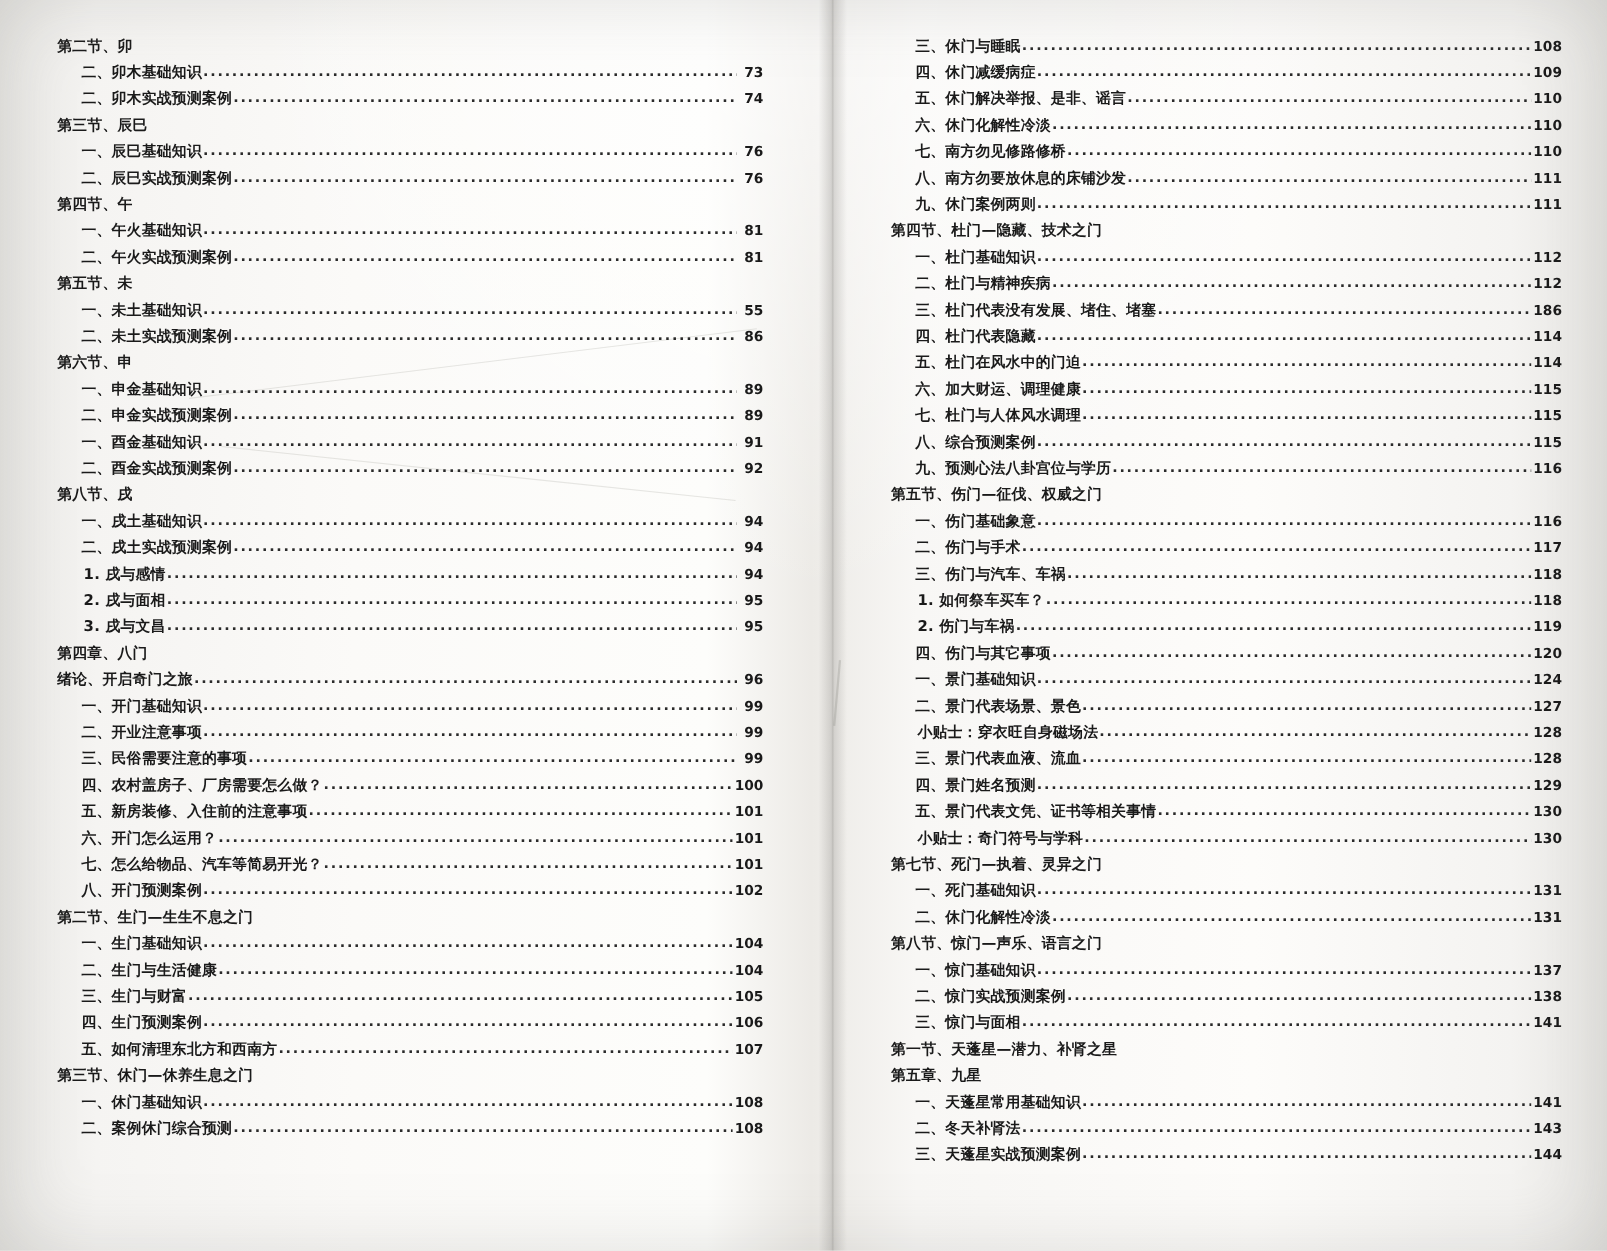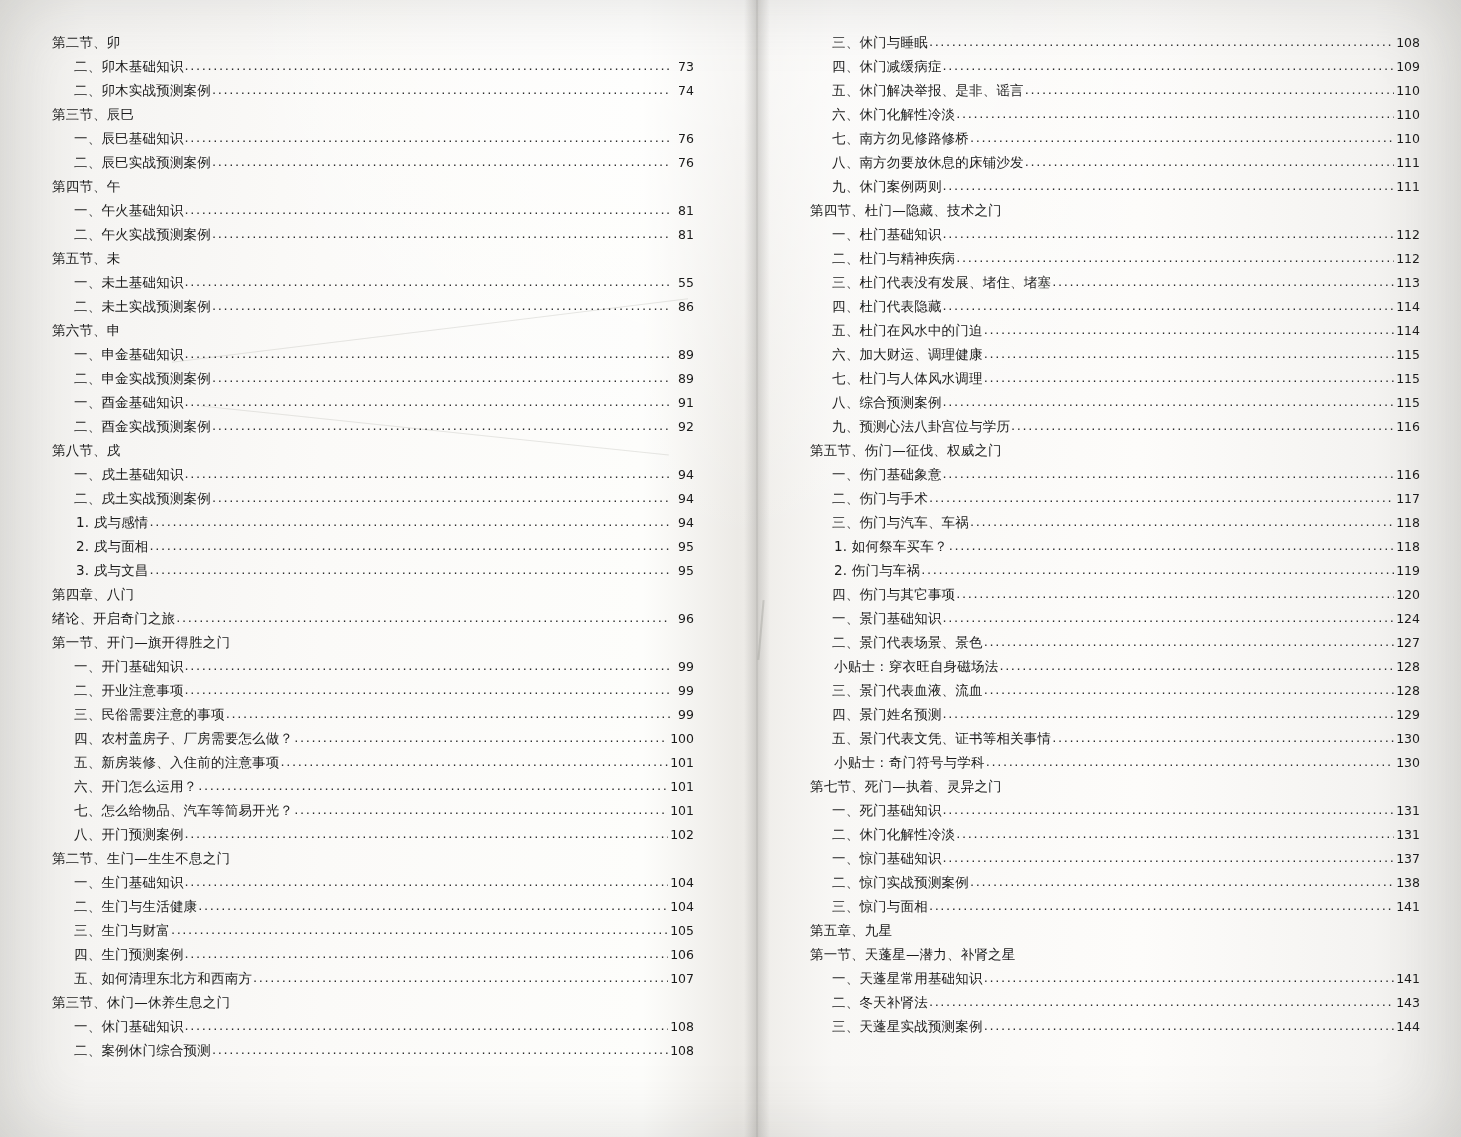--- a/index.html
+++ b/index.html
@@ -48,20 +48,21 @@
   .columns {
     position: relative;
     display: flex;
     padding: 36px 30px 10px 30px;
     box-sizing: border-box;
     height: 100%;
   }
   .col {
     width: 700px;
     box-sizing: border-box;
+    font-weight: bold;
   }
   .col.left { padding-left: 22px; padding-right: 36px; }
   .col.right { padding-left: 80px; padding-right: 10px; }
 
   .entry {
     display: flex;
     align-items: baseline;
     font-size: 13.5px;
     line-height: 1.0;
     margin-bottom: 10.5px;
@@ -223,25 +224,20 @@
       <div class="entry lvl-chap nodots">
         <span class="txt">第四章、八门</span>
         <span class="dots">................................................................................................................................................................</span>
         <span class="pg"></span>
       </div>
       <div class="entry lvl-h">
         <span class="txt">绪论、开启奇门之旅</span>
         <span class="dots">................................................................................................................................................................</span>
         <span class="pg">96</span>
       </div>
-      <div class="entry lvl-h nodots">
-        <span class="txt">第一节、开门—旗开得胜之门</span>
-        <span class="dots">................................................................................................................................................................</span>
-        <span class="pg"></span>
-      </div>
       <div class="entry lvl-1">
         <span class="txt">一、开门基础知识</span>
         <span class="dots">................................................................................................................................................................</span>
         <span class="pg">99</span>
       </div>
       <div class="entry lvl-1">
         <span class="txt">二、开业注意事项</span>
         <span class="dots">................................................................................................................................................................</span>
         <span class="pg">99</span>
       </div>
@@ -368,21 +364,21 @@
         <span class="pg">112</span>
       </div>
       <div class="entry lvl-1">
         <span class="txt">二、杜门与精神疾病</span>
         <span class="dots">................................................................................................................................................................</span>
         <span class="pg">112</span>
       </div>
       <div class="entry lvl-1">
         <span class="txt">三、杜门代表没有发展、堵住、堵塞</span>
         <span class="dots">................................................................................................................................................................</span>
-        <span class="pg">113</span>
+        <span class="pg">186</span>
       </div>
       <div class="entry lvl-1">
         <span class="txt">四、杜门代表隐藏</span>
         <span class="dots">................................................................................................................................................................</span>
         <span class="pg">114</span>
       </div>
       <div class="entry lvl-1">
         <span class="txt">五、杜门在风水中的门迫</span>
         <span class="dots">................................................................................................................................................................</span>
         <span class="pg">114</span>
@@ -485,42 +481,47 @@
       <div class="entry lvl-1">
         <span class="txt">一、死门基础知识</span>
         <span class="dots">................................................................................................................................................................</span>
         <span class="pg">131</span>
       </div>
       <div class="entry lvl-1">
         <span class="txt">二、休门化解性冷淡</span>
         <span class="dots">................................................................................................................................................................</span>
         <span class="pg">131</span>
       </div>
+      <div class="entry lvl-h nodots">
+        <span class="txt">第八节、惊门—声乐、语言之门</span>
+        <span class="dots">................................................................................................................................................................</span>
+        <span class="pg"></span>
+      </div>
       <div class="entry lvl-1">
         <span class="txt">一、惊门基础知识</span>
         <span class="dots">................................................................................................................................................................</span>
         <span class="pg">137</span>
       </div>
       <div class="entry lvl-1">
         <span class="txt">二、惊门实战预测案例</span>
         <span class="dots">................................................................................................................................................................</span>
         <span class="pg">138</span>
       </div>
       <div class="entry lvl-1">
         <span class="txt">三、惊门与面相</span>
         <span class="dots">................................................................................................................................................................</span>
         <span class="pg">141</span>
+      </div>
+      <div class="entry lvl-h nodots">
+        <span class="txt">第一节、天蓬星—潜力、补肾之星</span>
+        <span class="dots">................................................................................................................................................................</span>
+        <span class="pg"></span>
       </div>
       <div class="entry lvl-chap nodots">
         <span class="txt">第五章、九星</span>
-        <span class="dots">................................................................................................................................................................</span>
-        <span class="pg"></span>
-      </div>
-      <div class="entry lvl-h nodots">
-        <span class="txt">第一节、天蓬星—潜力、补肾之星</span>
         <span class="dots">................................................................................................................................................................</span>
         <span class="pg"></span>
       </div>
       <div class="entry lvl-1">
         <span class="txt">一、天蓬星常用基础知识</span>
         <span class="dots">................................................................................................................................................................</span>
         <span class="pg">141</span>
       </div>
       <div class="entry lvl-1">
         <span class="txt">二、冬天补肾法</span>

